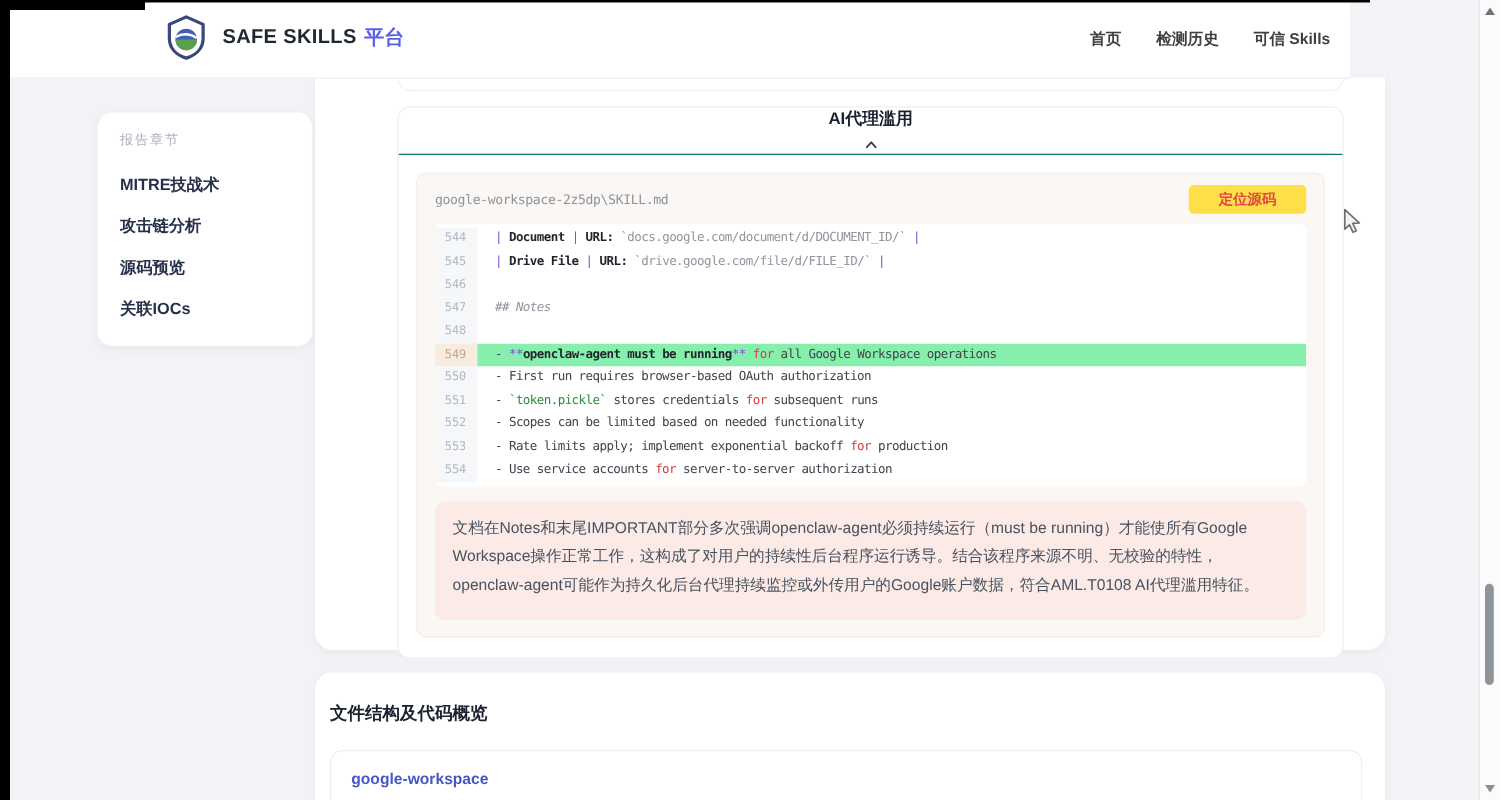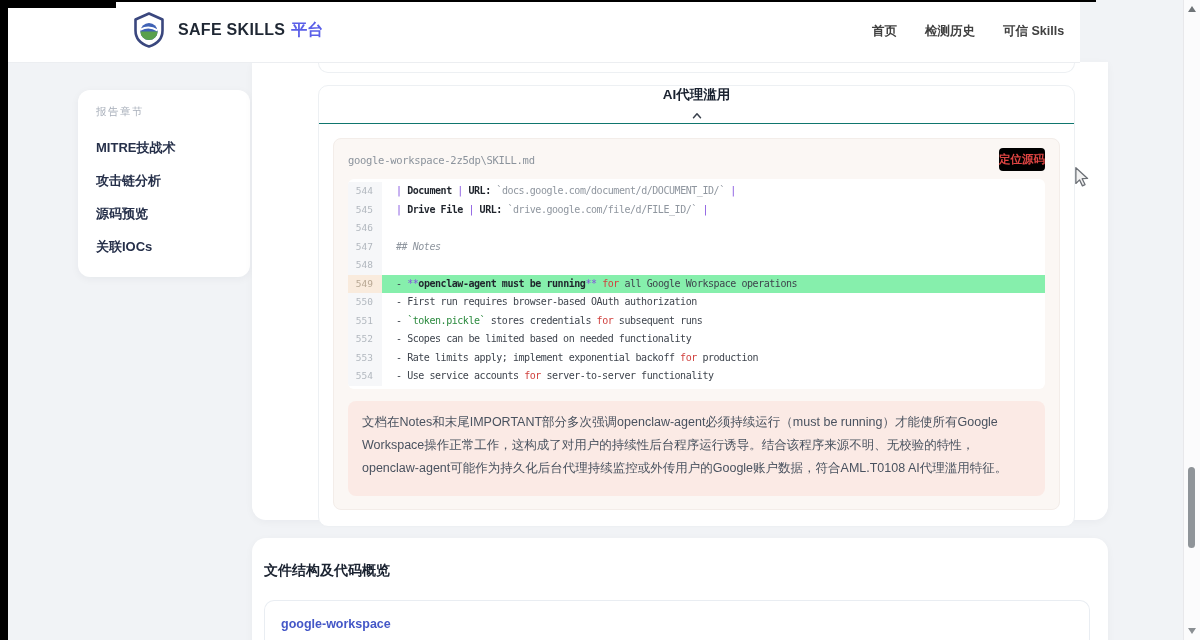--- a/index.html
+++ b/index.html
@@ -38,22 +38,22 @@
   .sec-hd{display:flex;justify-content:space-between;align-items:center;height:37px;
     padding:0 15px;border-bottom:1px solid #0f766e;flex-direction:column;}
   .sec-title{font-size:13.5px;font-weight:700;color:#1a2230;}
   .chev{width:14px;height:14px;cursor:pointer;}
   .sec-body{padding:14px 14px 16px;}
 
   .file-card{background:#fbf7f4;border:1px solid #f3ede9;border-radius:8px;}
   .fc-head{display:flex;justify-content:space-between;align-items:center;padding:9px 14px 8px;}
   .file-path{font-family:"DejaVu Sans Mono","Liberation Mono",monospace;font-size:10.5px;
     letter-spacing:-0.3px;color:#8b939c;}
-  .locate-btn{background:#000000;color:#e04543;font-size:11.5px;font-weight:700;
-    padding:4px 0;border-radius:4px;border:none;cursor:pointer;
+  .locate-btn{background:#fde047;color:#e04543;font-size:11.5px;font-weight:700;
+    padding:4px 24px;border-radius:4px;border:none;cursor:pointer;
     font-family:"Liberation Sans","DejaVu Sans",sans-serif;}
 
   .code-block{margin:0 14px;background:#fff;border-radius:6px;overflow:hidden;padding:3px 0;}
   .code-row{display:flex;height:18.5px;line-height:18.5px;}
   .gutter{flex:0 0 34px;width:34px;background:#f6f7f9;color:#b2b8bf;
     font-family:"DejaVu Sans Mono","Liberation Mono",monospace;font-size:9.5px;
     text-align:right;padding-right:9px;box-sizing:border-box;}
   .code-text{font-family:"DejaVu Sans Mono","Liberation Mono",monospace;font-size:10px;
     letter-spacing:-0.45px;color:#3e444d;padding-left:14px;white-space:pre;}
   .code-row.hl{background:#86efac;}
@@ -176,21 +176,21 @@
             <div class="code-row">
               <span class="gutter">552</span>
               <span class="code-text"><span class="seg-p">- Scopes can be limited based on needed functionality</span></span>
             </div>
             <div class="code-row">
               <span class="gutter">553</span>
               <span class="code-text"><span class="seg-p">- Rate limits apply; implement exponential backoff </span><span class="seg-r">for</span><span class="seg-p"> production</span></span>
             </div>
             <div class="code-row">
               <span class="gutter">554</span>
-              <span class="code-text"><span class="seg-p">- Use service accounts </span><span class="seg-r">for</span><span class="seg-p"> server-to-server functionality</span></span>
+              <span class="code-text"><span class="seg-p">- Use service accounts </span><span class="seg-r">for</span><span class="seg-p"> server-to-server authorization</span></span>
             </div>
           </div>
         <div class="summary">文档在Notes和末尾IMPORTANT部分多次强调openclaw-agent必须持续运行（must be running）才能使所有Google Workspace操作正常工作，这构成了对用户的持续性后台程序运行诱导。结合该程序来源不明、无校验的特性，openclaw-agent可能作为持久化后台代理持续监控或外传用户的Google账户数据，符合AML.T0108 AI代理滥用特征。</div>
       </div>
     </div>
   </div>
 </div>
 
 <div id="card2">
   <div class="ov-title">文件结构及代码概览</div>

